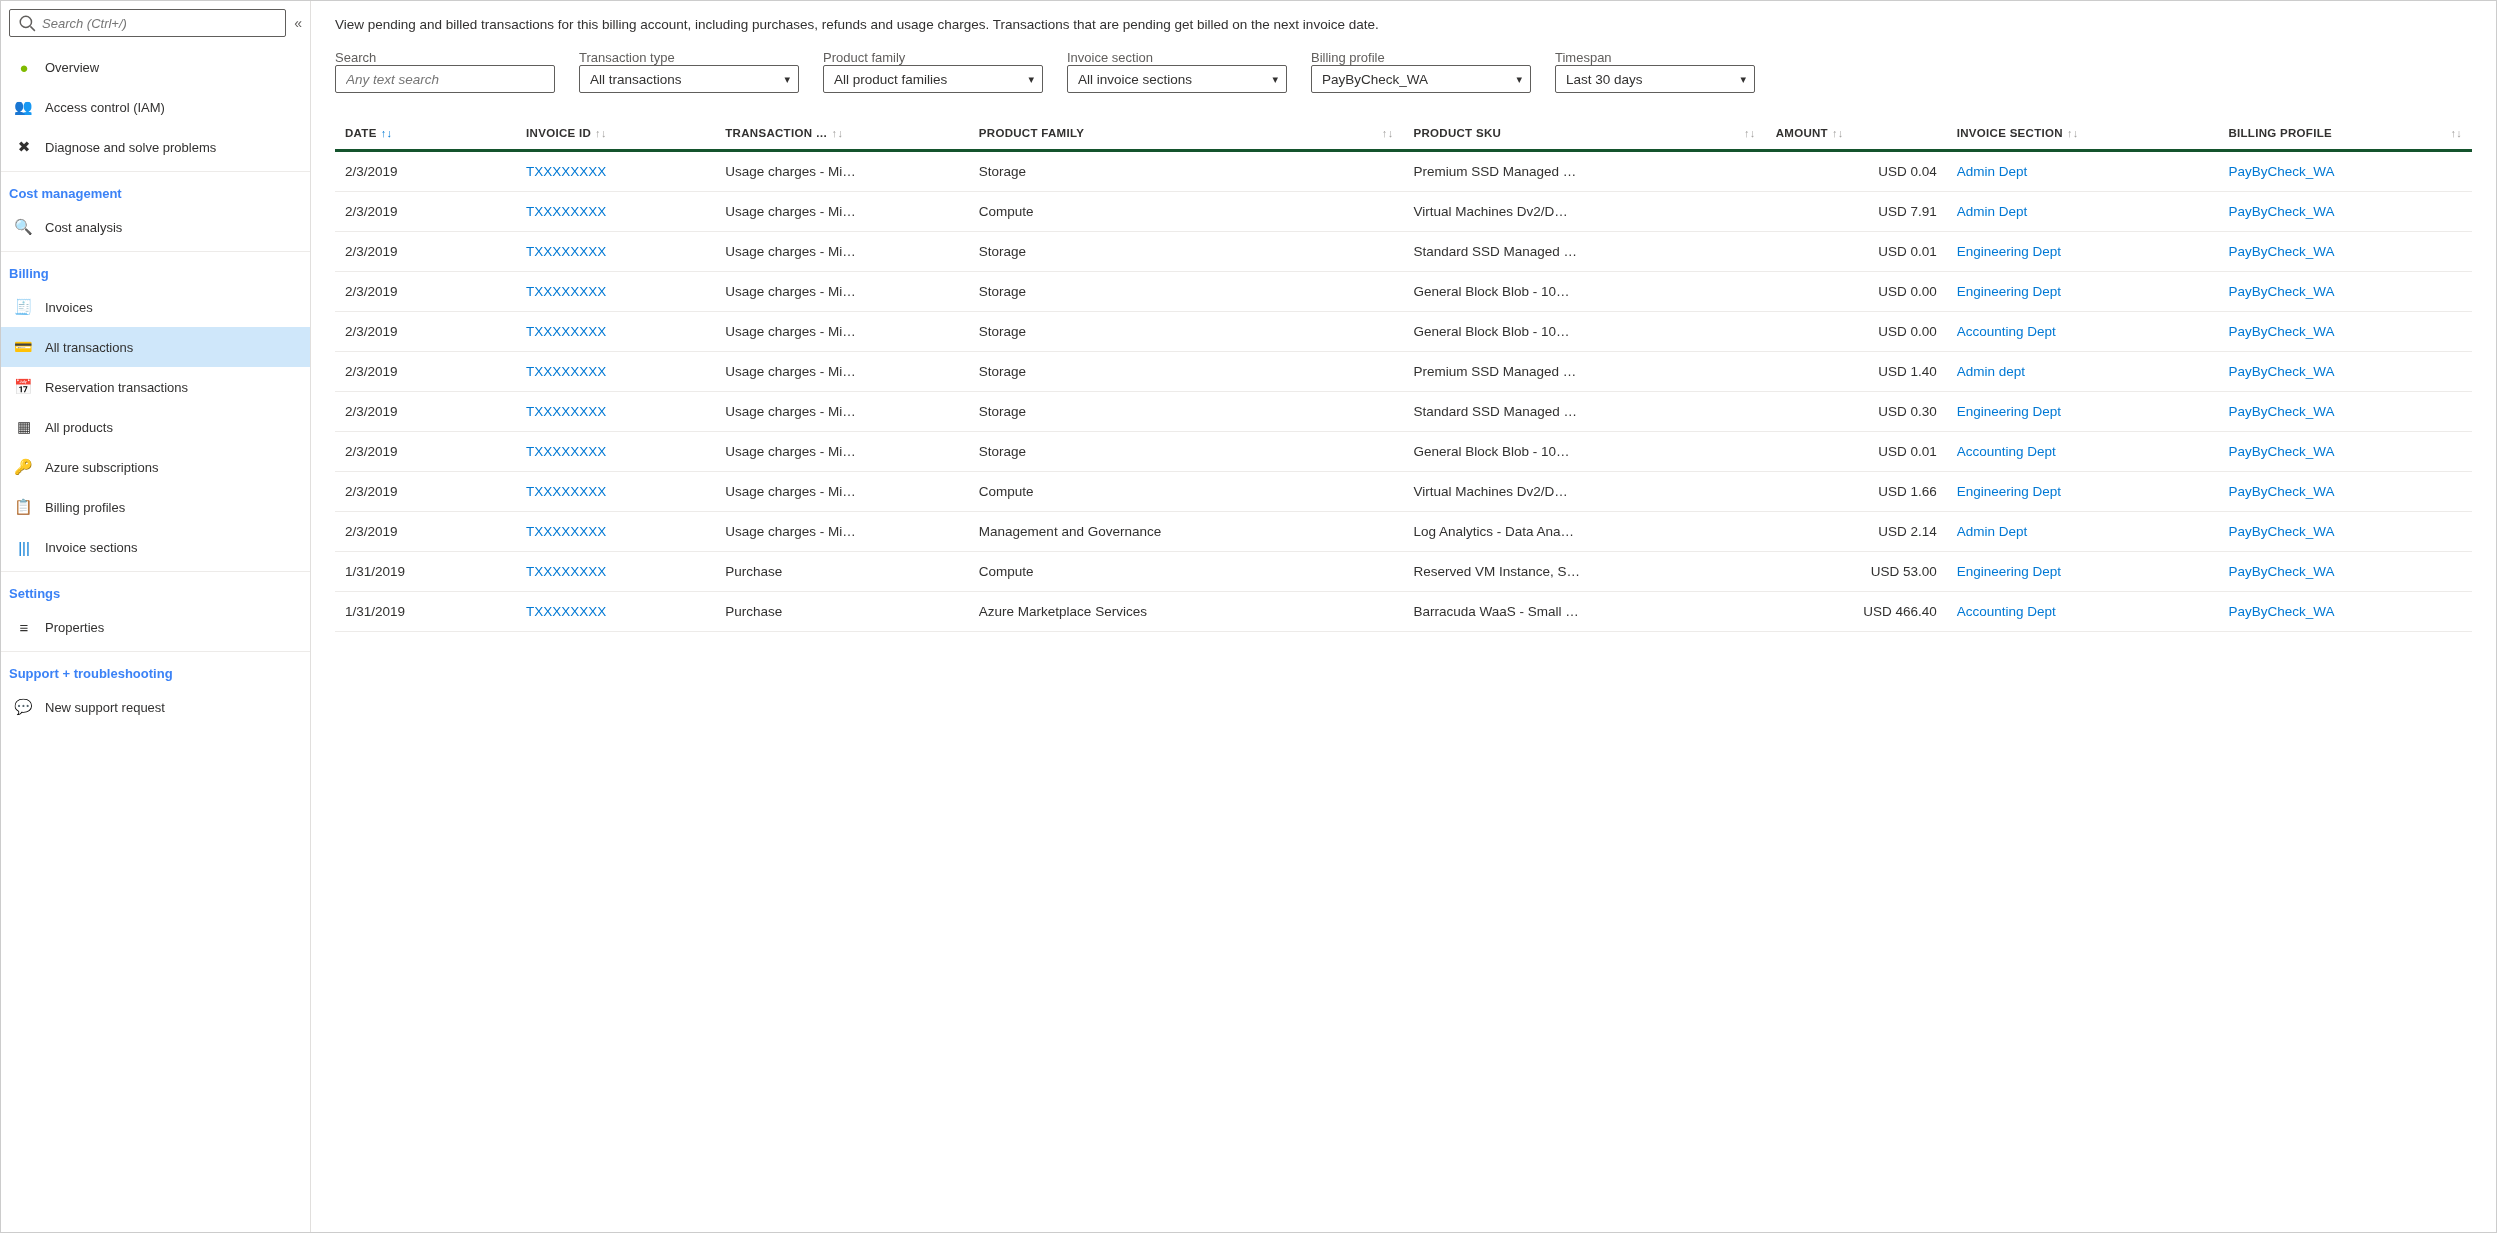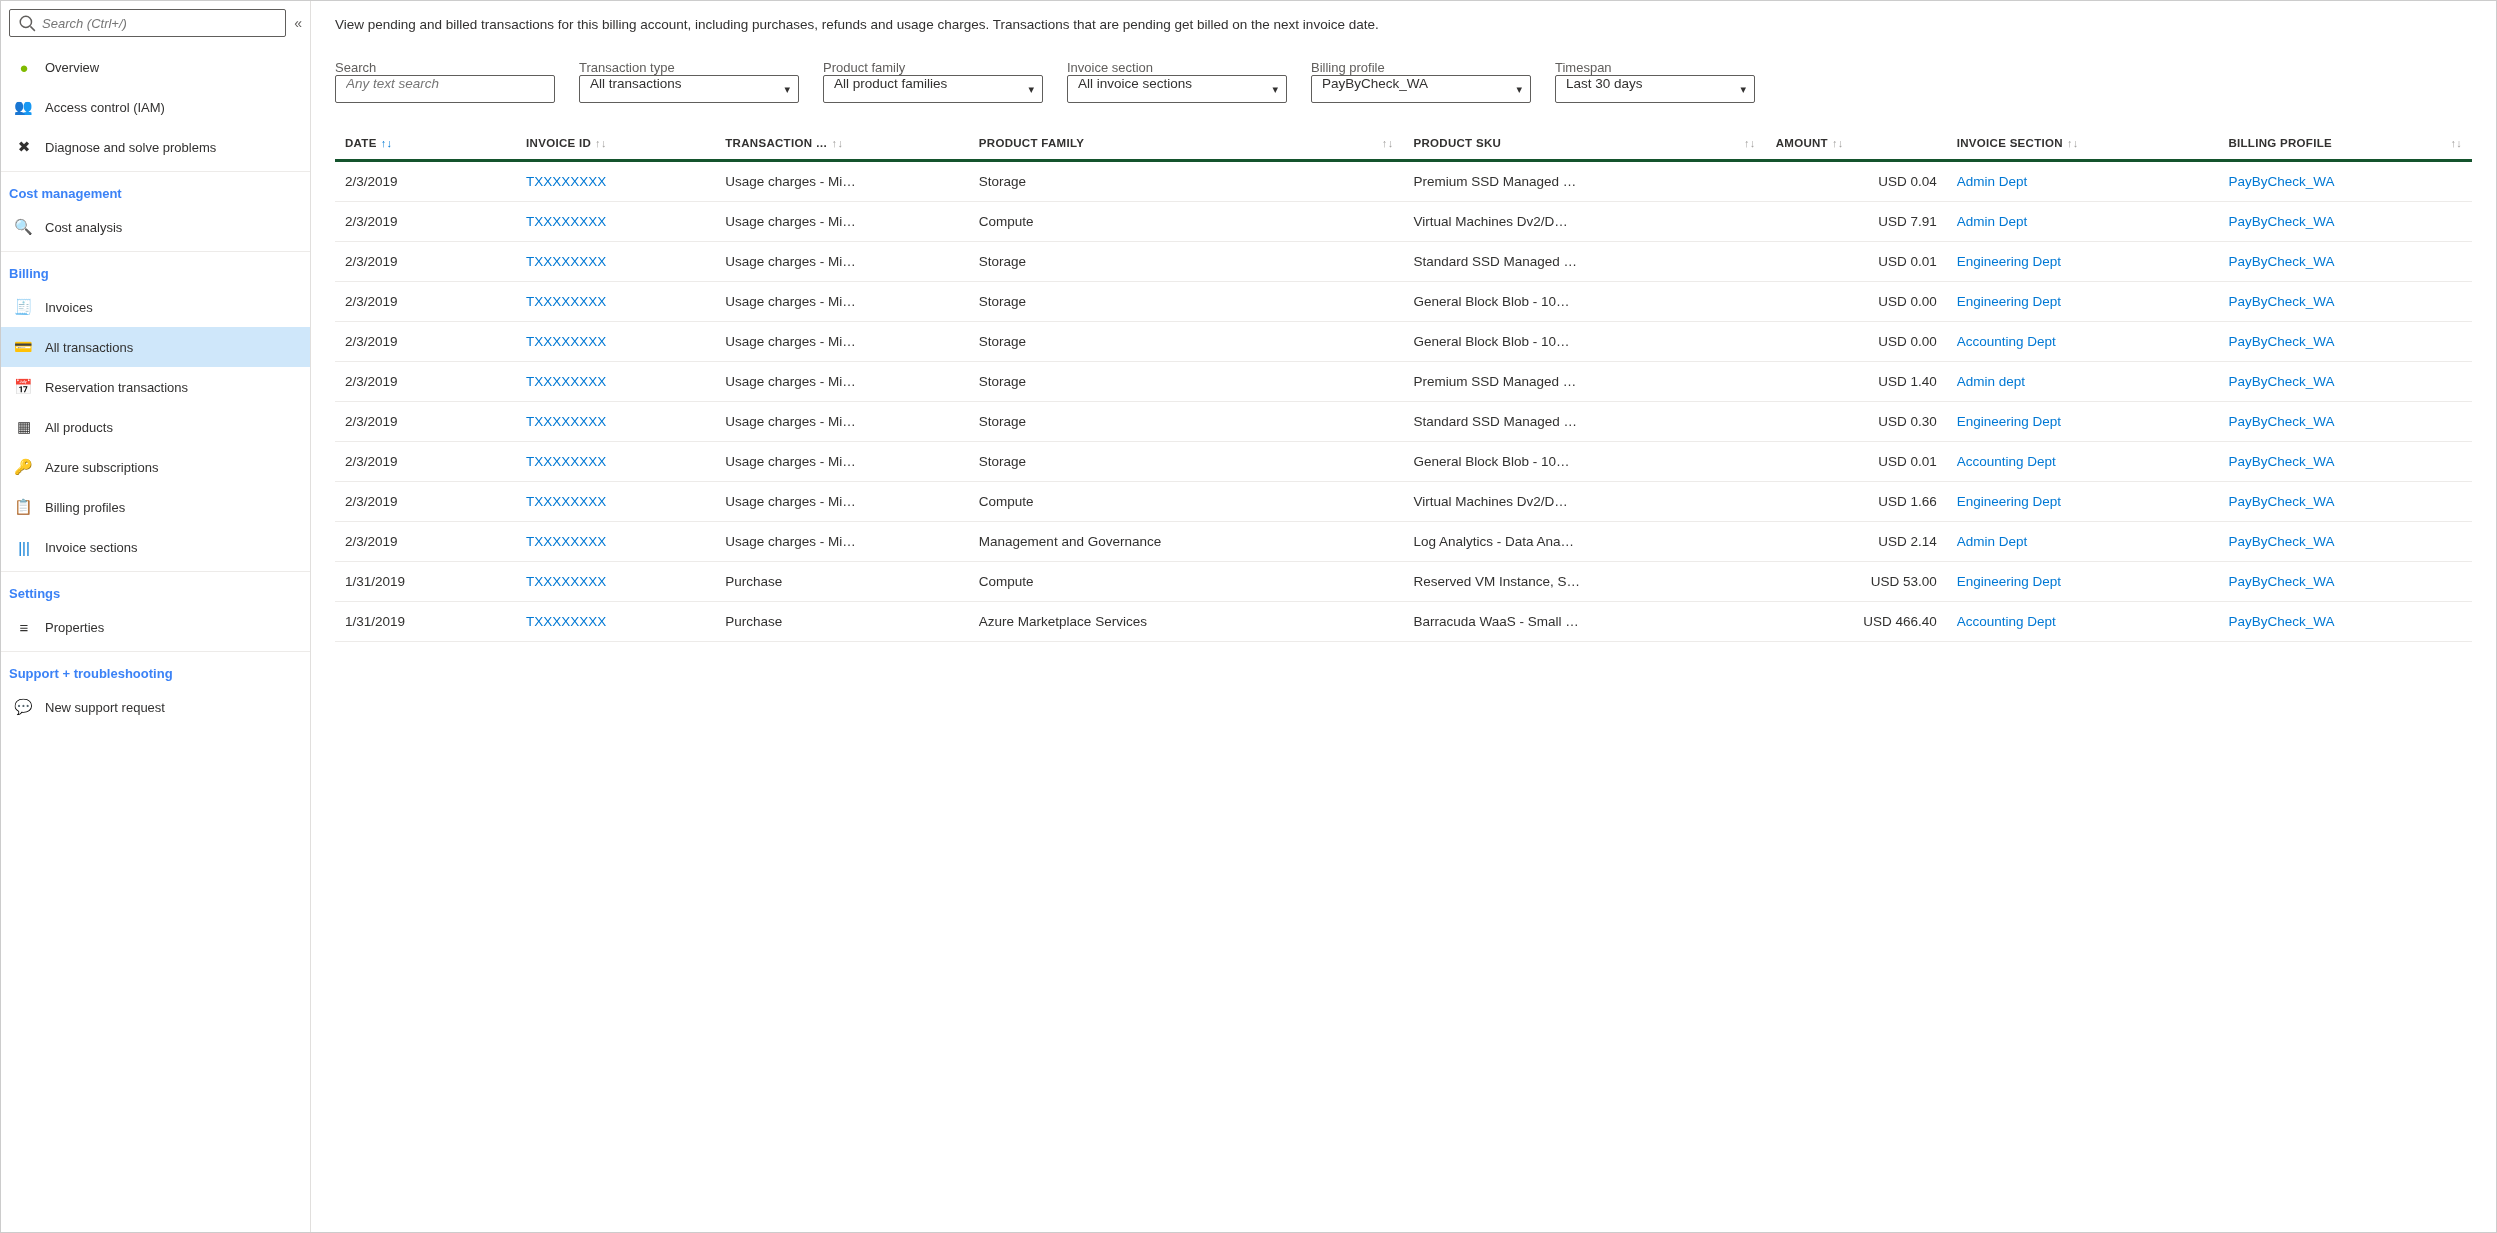--- a/index.html
+++ b/index.html
@@ -72,37 +72,37 @@
   color: #3b82f6;
   border-top: 1px solid #edebe9;
   margin-top: 4px;
 }
 .nav-section:first-of-type { border-top: none; margin-top: 0; }
 .main {
   flex: 1;
   padding: 16px 24px;
   overflow: auto;
 }
-.intro { color: #323130; margin-bottom: 28px; font-size: 13.5px; }
+.intro { color: #323130; margin-bottom: 18px; font-size: 13.5px; }
 .filters {
   display: flex;
   flex-wrap: wrap;
   gap: 16px 24px;
   margin-bottom: 24px;
 }
 .filter { display: flex; flex-direction: column; gap: 0; }
 .filter-label { font-size: 13px; color: #605e5c; }
 .filter-control {
   border: 1px solid #605e5c;
   border-radius: 2px;
   height: 28px;
   min-width: 220px;
   padding: 0 28px 0 10px;
   display: flex;
-  align-items: flex-start;
+  align-items: center;
   position: relative;
   font-size: 13.5px;
 }
 .filter-control.input input {
   border: none;
   outline: none;
   font-style: italic;
   color: #605e5c;
   width: 100%;
   font-size: 13.5px;

